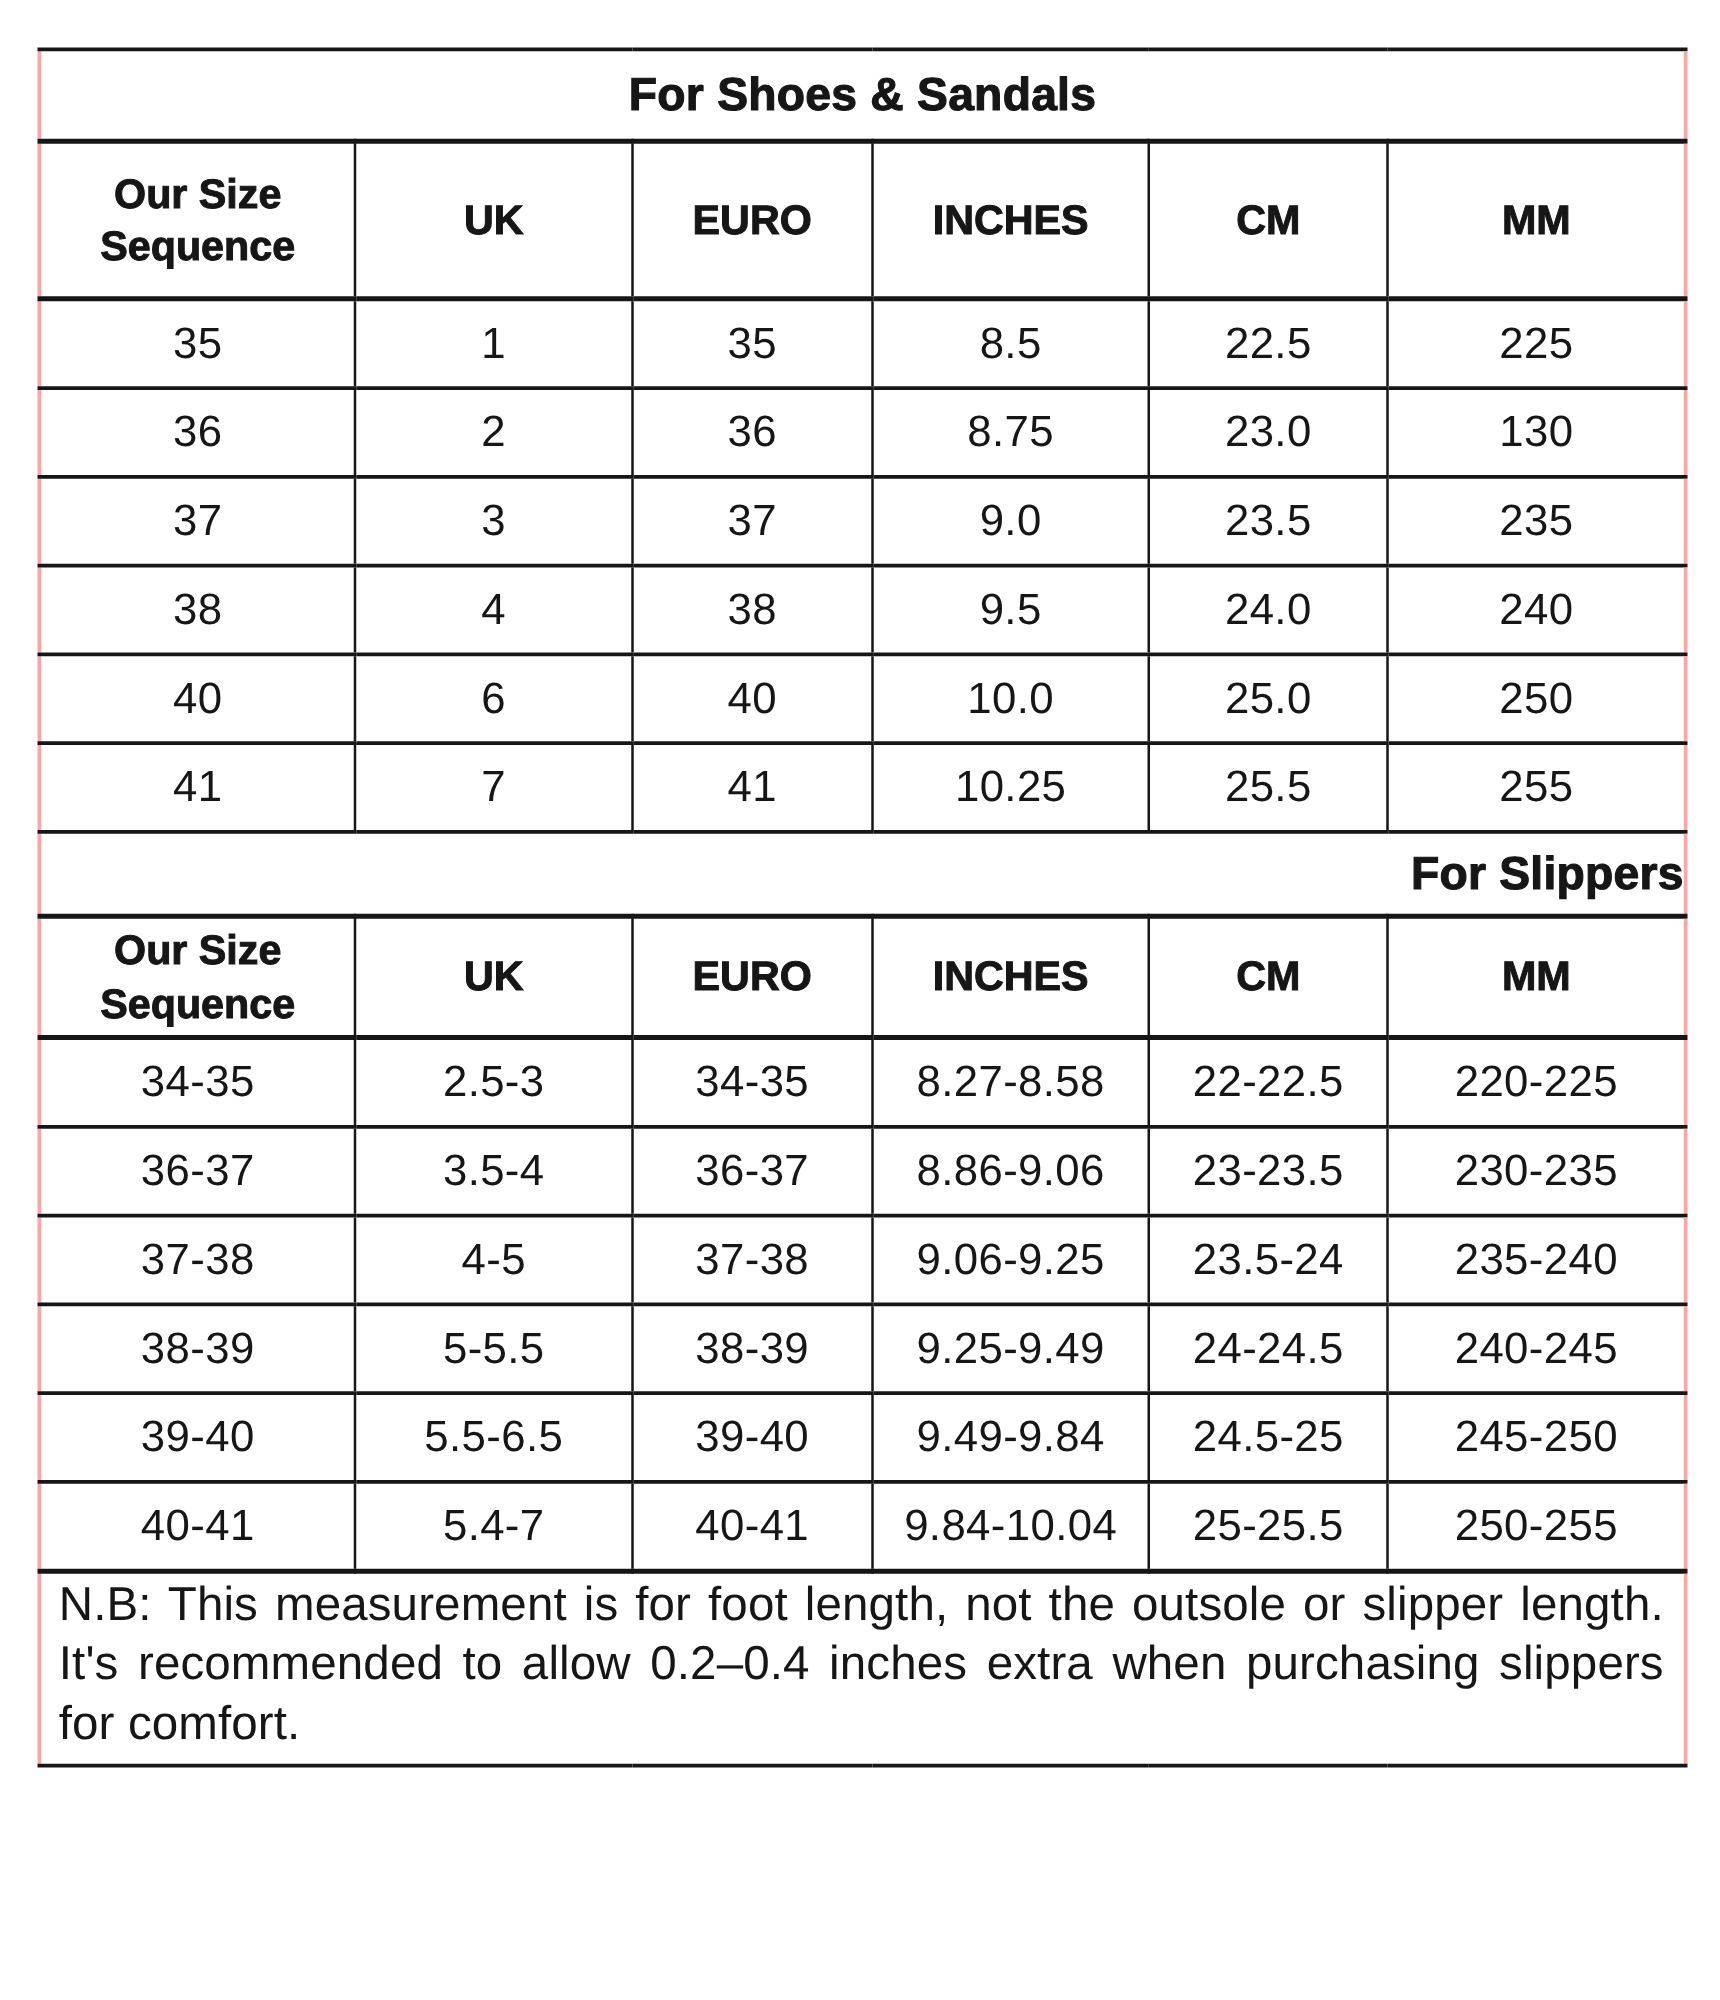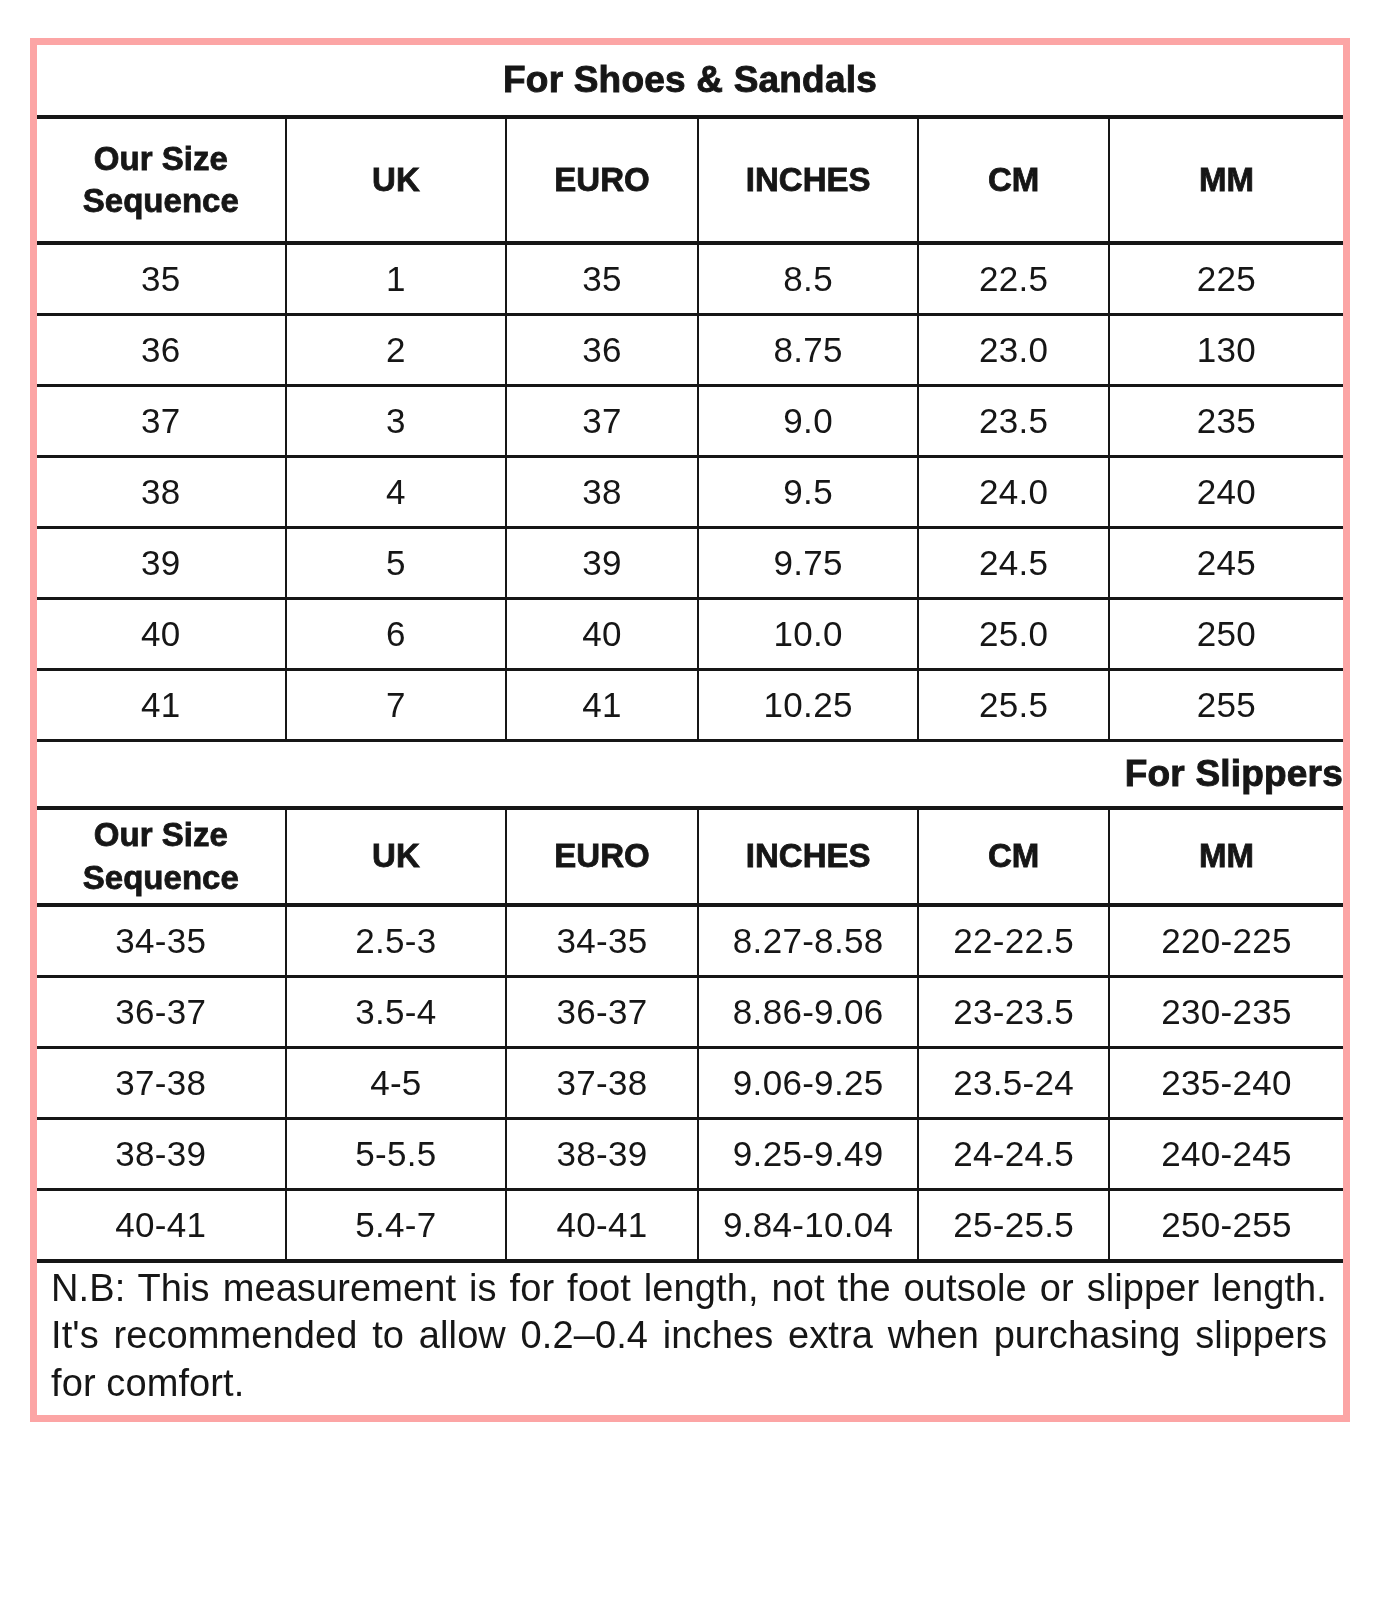--- a/index.html
+++ b/index.html
@@ -13,21 +13,21 @@
     font-family: "Liberation Sans", sans-serif;
     color: #161616;
   }
   .page {
     padding: 38px 26px 0 30px;
   }
   table.size-chart {
     width: 1320px;
     table-layout: fixed;
     border-collapse: collapse;
-    border: 7px solid #fca5a5;
+    border: 3px solid #fca5a5;
     background: #ffffff;
   }
   td, th {
     border-left: 2px solid #161616;
     border-right: 2px solid #161616;
     border-top: 3px solid #161616;
     border-bottom: 3px solid #161616;
     text-align: center;
     vertical-align: middle;
     padding: 0;
@@ -125,28 +125,20 @@
       </tr>
       <tr class="data-row">
         <td>38</td>
         <td>4</td>
         <td>38</td>
         <td>9.5</td>
         <td>24.0</td>
         <td>240</td>
       </tr>
       <tr class="data-row">
-        <td>39</td>
-        <td>5</td>
-        <td>39</td>
-        <td>9.75</td>
-        <td>24.5</td>
-        <td>245</td>
-      </tr>
-      <tr class="data-row">
         <td>40</td>
         <td>6</td>
         <td>40</td>
         <td>10.0</td>
         <td>25.0</td>
         <td>250</td>
       </tr>
       <tr class="data-row">
         <td>41</td>
         <td>7</td>
@@ -193,20 +185,28 @@
       </tr>
       <tr class="data-row">
         <td>38-39</td>
         <td>5-5.5</td>
         <td>38-39</td>
         <td>9.25-9.49</td>
         <td>24-24.5</td>
         <td>240-245</td>
       </tr>
       <tr class="data-row">
+        <td>39-40</td>
+        <td>5.5-6.5</td>
+        <td>39-40</td>
+        <td>9.49-9.84</td>
+        <td>24.5-25</td>
+        <td>245-250</td>
+      </tr>
+      <tr class="data-row">
         <td>40-41</td>
         <td>5.4-7</td>
         <td>40-41</td>
         <td>9.84-10.04</td>
         <td>25-25.5</td>
         <td>250-255</td>
       </tr>
 
       <tr class="note-row">
         <td colspan="6">N.B: This measurement is for foot length, not the outsole or slipper length. It's recommended to allow 0.2–0.4 inches extra when purchasing slippers for comfort.</td>

